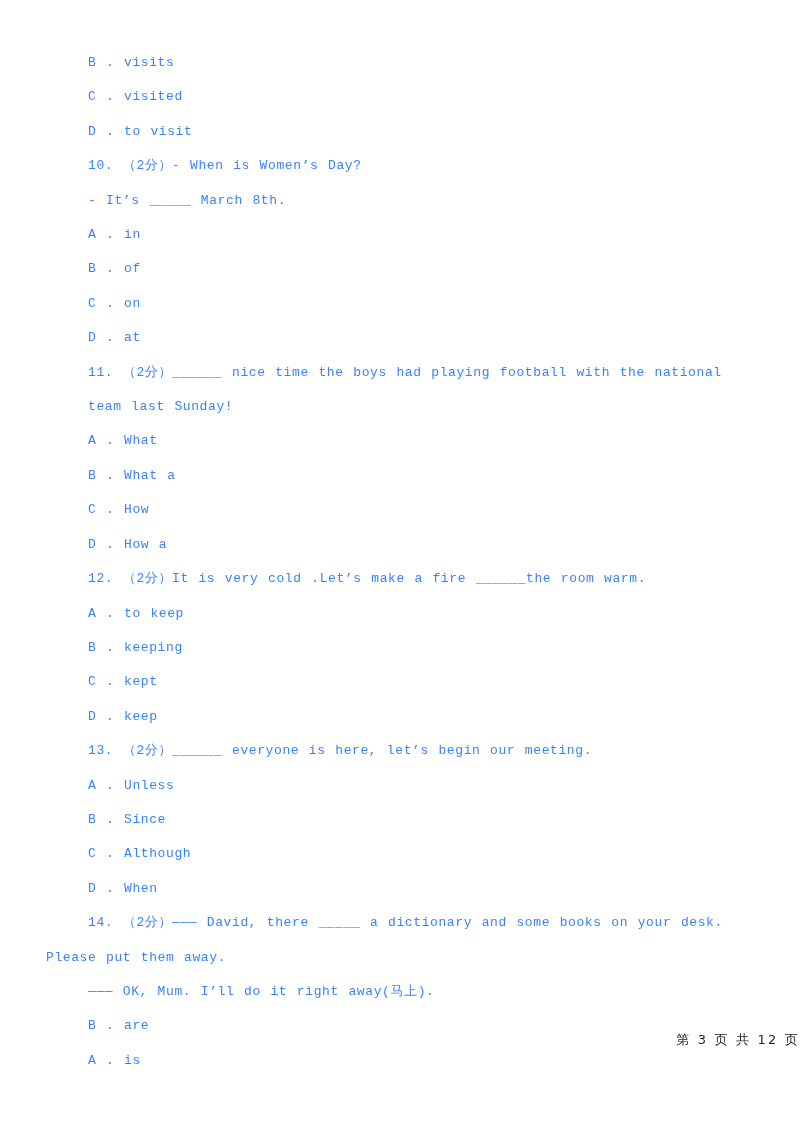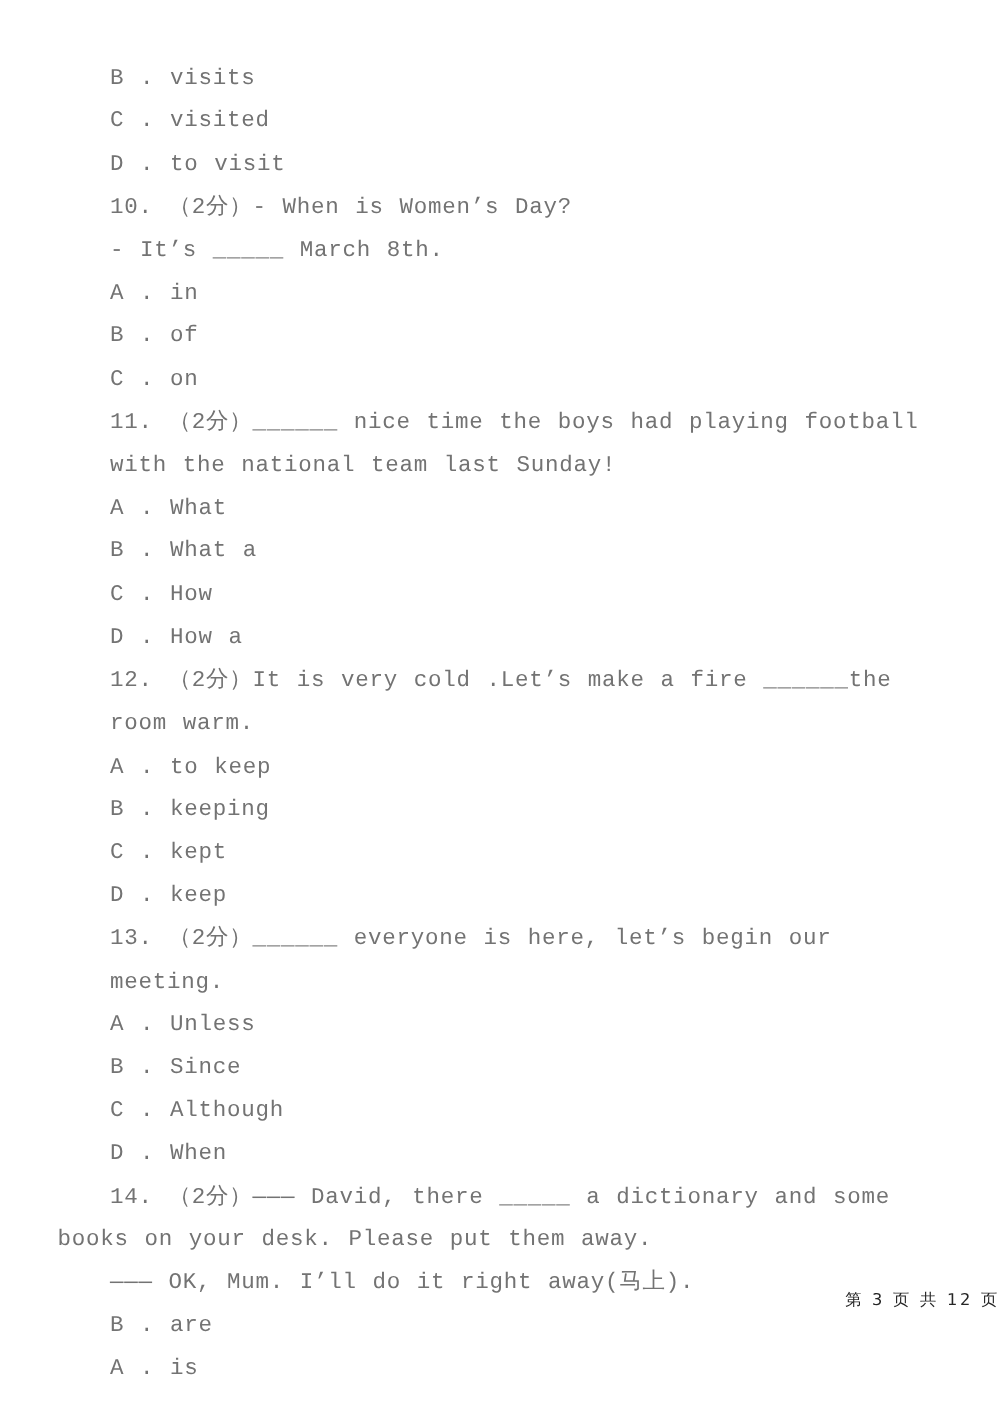--- a/index.html
+++ b/index.html
@@ -25,25 +25,25 @@
     overflow: hidden;
   }
   .content {
     position: absolute;
     left: 46px;
     top: 46px;
     width: 710px;
   }
   
   .line {
-    font-size: 18px;
+    font-size: 13px;
     line-height: 34.4px;
     letter-spacing: 0.6px;
     white-space: normal;
-    color: #737373;
+    color: #3b82f6;
     word-spacing: 1.2px;
   }
   
   .opt {
     padding-left: 42px;
   }
   
   .qline {
     padding-left: 42px;
     text-indent: 0;
@@ -78,20 +78,21 @@
 
     <div class="line opt">B . visits</div>
     <div class="line opt">C . visited</div>
     <div class="line opt">D . to visit</div>
 
     <div class="line qline">10.  （2分）- When is Women’s Day?</div>
     <div class="line subline">- It’s _____ March 8th.</div>
     <div class="line opt">A . in</div>
     <div class="line opt">B . of</div>
     <div class="line opt">C . on</div>
+    <div class="line opt">D . at</div>
 
     <div class="line qline">11.  （2分）______ nice time the boys had playing football with the national team last Sunday!</div>
     <div class="line opt">A . What</div>
     <div class="line opt">B . What a</div>
     <div class="line opt">C . How</div>
     <div class="line opt">D . How a</div>
 
     <div class="line qline">12.  （2分）It is very cold .Let’s make a fire ______the room warm.</div>
     <div class="line opt">A . to keep</div>
     <div class="line opt">B . keeping</div>

